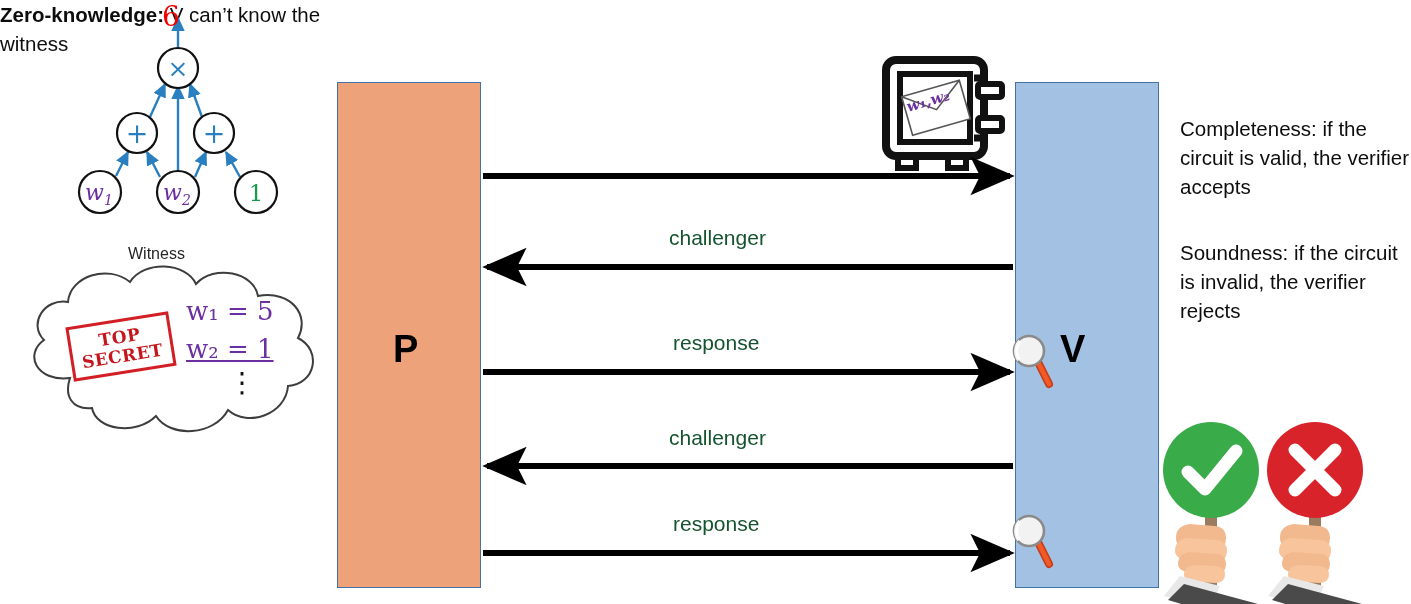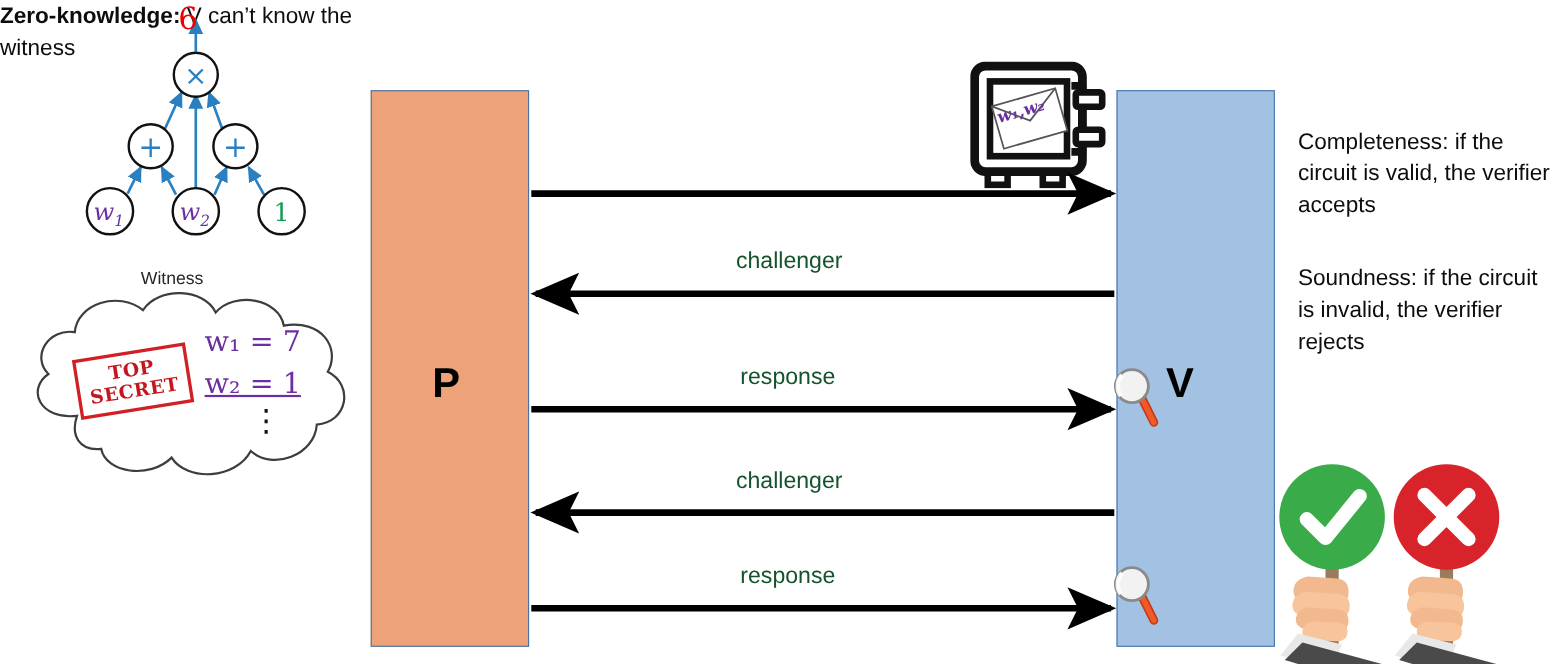--- a/index.html
+++ b/index.html
@@ -127,21 +127,21 @@
              C 204,178 160,180 146,158
              C 126,178 86,172 82,150
              C 62,152 54,138 60,120 Z" fill="#ffffff" stroke="#3d3d3d" stroke-width="2"></path>
   </svg>
 
   <div id="top-secret">
     <span>TOP</span>
     <span>SECRET</span>
   </div>
 
-  <div class="cloud-eq" id="eq1">w₁ = 7</div>
+  <div class="cloud-eq" id="eq1">w₁ = 5</div>
   <div class="cloud-eq" id="eq2">w₂ = 1</div>
   <div class="cloud-eq" id="eq-dots">⋮</div>
 
   <div class="party-box abs" id="prover-box"></div>
   <div class="party-box abs" id="verifier-box"></div>
   <div class="party-label" id="prover-label">P</div>
   <div class="party-label" id="verifier-label">V</div>
 
   <svg class="abs" style="left:882px;top:56px;" width="124" height="118">
     <rect x="4" y="4" width="98" height="96" rx="10" ry="10" fill="none" stroke="#111" stroke-width="8"></rect>

